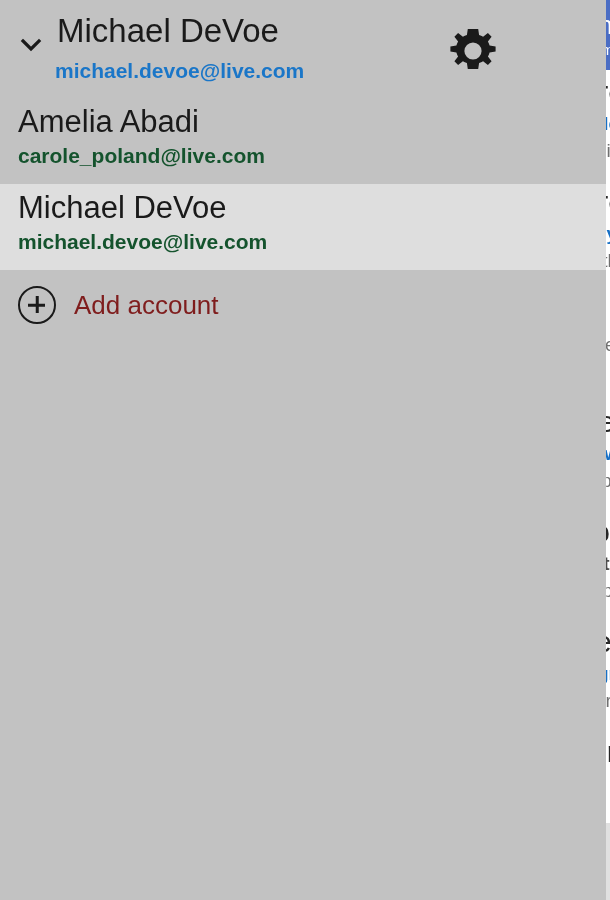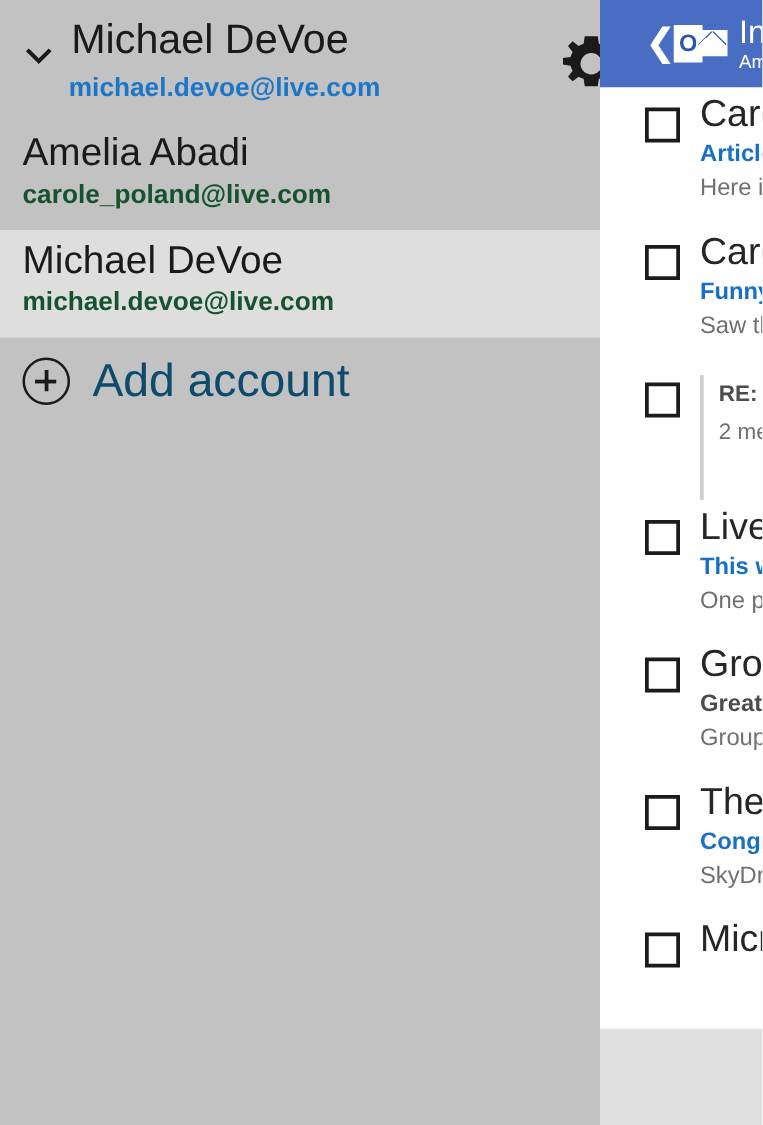--- a/index.html
+++ b/index.html
@@ -171,21 +171,21 @@
     left: 0; top: 823px;
     width: 610px;
     height: 77px;
     background: #e0e0e0;
   }
 
   
   #account-flyout {
     position: absolute;
     left: 0; top: 0;
-    width: 480px;
+    width: 606px;
     height: 900px;
     background: #c2c2c2;
     overflow: hidden;
   }
   .acct-header {
     position: relative;
     height: 98px;
   }
   .acct-chevron {
     position: absolute;
@@ -267,22 +267,22 @@
     width: 2.5px; height: 17px;
     transform: translateX(-50%);
   }
   .add-icon:after {
     top: 50%; left: 8px;
     height: 2.5px; width: 17px;
     transform: translateY(-50%);
   }
   .add-label {
     margin-left: 18px;
-    font-size: 37px;
-    color: #0c4a6e;
+    font-size: 26px;
+    color: #7f1d1d;
     font-weight: 400;
     line-height: 38px;
     white-space: nowrap;
   }
 </style>
 </head>
 <body>
 
 <div id="app">
 

